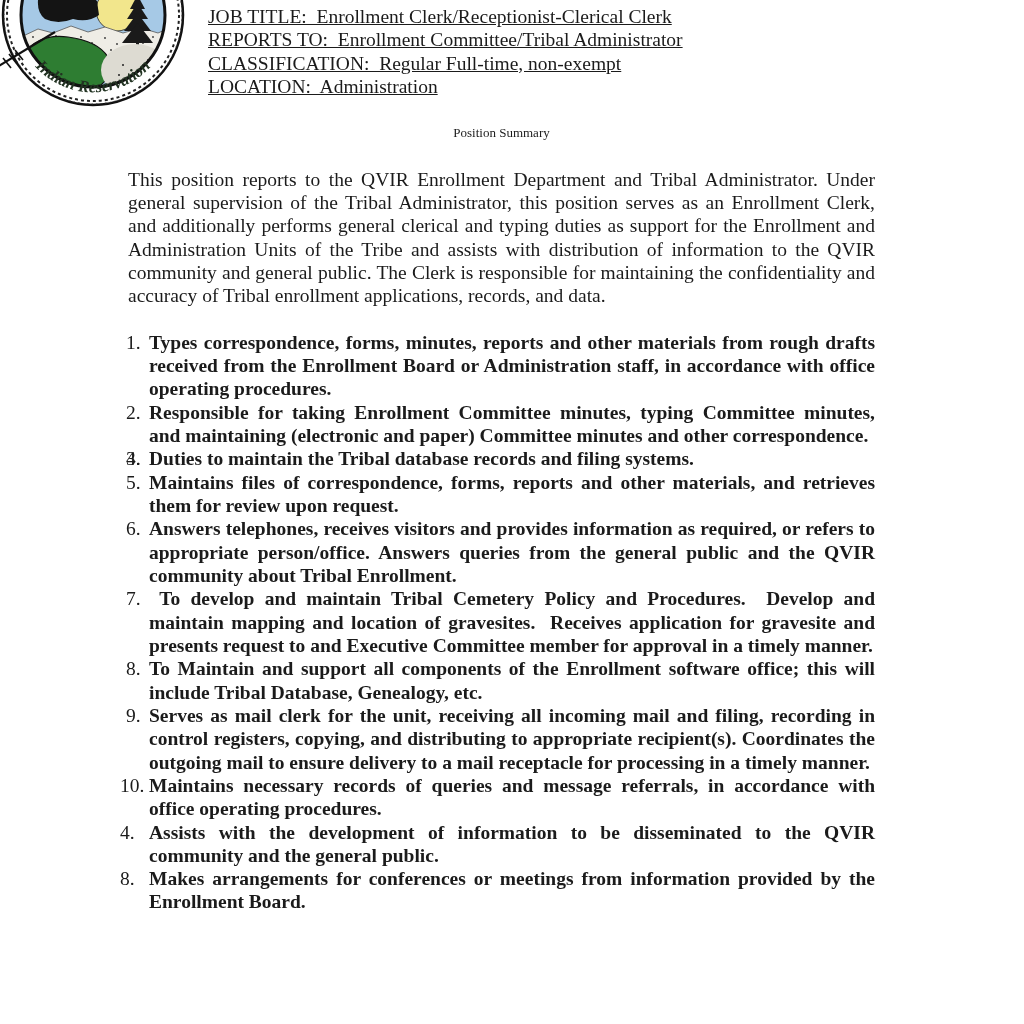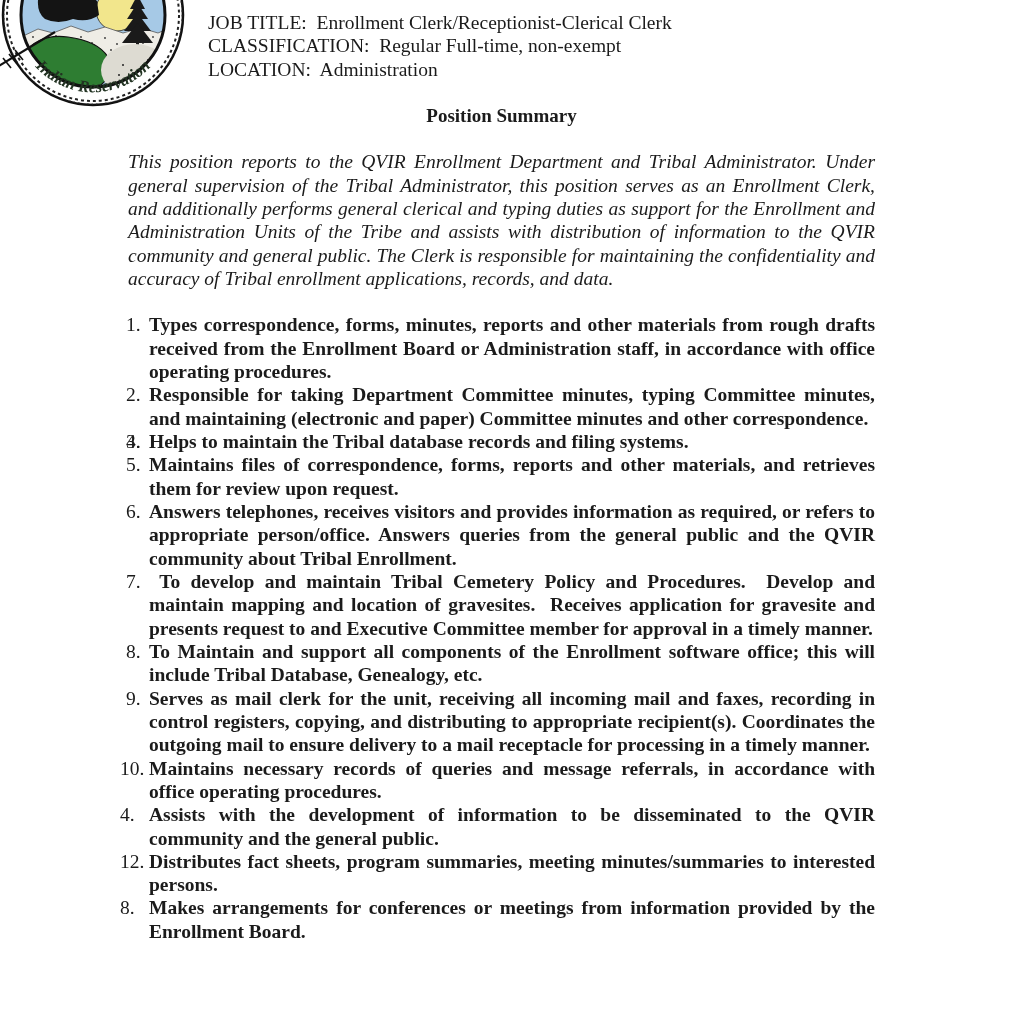--- a/index.html
+++ b/index.html
@@ -15,34 +15,34 @@
     line-height: 23.33px;
   }
   .logo {
     position: absolute;
     left: -7px;
     top: -85px;
     width: 200px;
     height: 200px;
   }
   .job-header {
-    margin: 11px 0 0 208px;
+    margin: 5px 0 0 208px;
+    text-decoration: underline;
   }
   .job-line { white-space: pre-wrap; }
   .heading {
     margin: 23px 149px 0 128px;
-    font-weight: bold;
+    font-weight: normal;
     text-align: center;
-    font-size: 19px;
+    font-size: 13px;
   }
   .summary {
     margin: 23px 149px 12px 128px;
     text-align: justify;
     white-space: pre-wrap;
-    font-style: italic;
   }
   ol.duties-list {
     list-style: none;
     margin: 23px 149px 0 127px;
     padding: 0;
   }
   ol.duties-list li {
     position: relative;
     padding-left: 22px;
     text-align: justify;
@@ -135,36 +135,36 @@
     <g stroke="#111111" stroke-width="2.2" fill="none">
       <line x1="4" y1="152" x2="62" y2="117"></line>
       <line x1="10" y1="143" x2="18" y2="153" stroke-width="1.6"></line>
       <line x1="16" y1="139" x2="24" y2="149" stroke-width="1.6"></line>
       <line x1="22" y1="135" x2="30" y2="145" stroke-width="1.6"></line>
     </g>
   </svg>
 
   <div class="job-header">
     <div class="job-line">JOB TITLE:  Enrollment Clerk/Receptionist-Clerical Clerk</div>
+    <div class="job-line">REPORTS TO:  Enrollment Committee/Tribal Administrator</div>
     <div class="job-line">CLASSIFICATION:  Regular Full-time, non-exempt</div>
     <div class="job-line">LOCATION:  Administration</div>
   </div>
 
   <div class="heading">Position Summary</div>
   <p class="summary">This position reports to the QVIR Enrollment Department and Tribal Administrator. Under general supervision of the Tribal Administrator, this position serves as an Enrollment Clerk, and additionally performs general clerical and typing duties as support for the Enrollment and Administration Units of the Tribe and assists with distribution of information to the QVIR community and general public. The Clerk is responsible for maintaining the confidentiality and accuracy of Tribal enrollment applications, records, and data.</p>
 
   <ol class="duties-list">
     <li><span class="duty-num">1.</span><span class="duty-text">Types correspondence, forms, minutes, reports and other materials from rough drafts received from the Enrollment Board or Administration staff, in accordance with office operating procedures.</span></li>
-    <li><span class="duty-num">2.</span><span class="duty-text">Responsible for taking Department Committee minutes, typing Committee minutes, and maintaining (electronic and paper) Committee minutes and other correspondence.</span></li>
+    <li><span class="duty-num">2.</span><span class="duty-text">Responsible for taking Enrollment Committee minutes, typing Committee minutes, and maintaining (electronic and paper) Committee minutes and other correspondence.</span></li>
     <li><span class="duty-num">3.</span></li>
-    <li><span class="duty-num">4.</span><span class="duty-text">Helps to maintain the Tribal database records and filing systems.</span></li>
+    <li><span class="duty-num">4.</span><span class="duty-text">Duties to maintain the Tribal database records and filing systems.</span></li>
     <li><span class="duty-num">5.</span><span class="duty-text">Maintains files of correspondence, forms, reports and other materials, and retrieves them for review upon request.</span></li>
     <li><span class="duty-num">6.</span><span class="duty-text">Answers telephones, receives visitors and provides information as required, or refers to appropriate person/office. Answers queries from the general public and the QVIR community about Tribal Enrollment.</span></li>
     <li><span class="duty-num">7.</span><span class="duty-text"> To develop and maintain Tribal Cemetery Policy and Procedures.  Develop and maintain mapping and location of gravesites.  Receives application for gravesite and presents request to and Executive Committee member for approval in a timely manner.</span></li>
     <li><span class="duty-num">8.</span><span class="duty-text">To Maintain and support all components of the Enrollment software office; this will include Tribal Database, Genealogy, etc.</span></li>
-    <li><span class="duty-num">9.</span><span class="duty-text">Serves as mail clerk for the unit, receiving all incoming mail and faxes, recording in control registers, copying, and distributing to appropriate recipient(s). Coordinates the outgoing mail to ensure delivery to a mail receptacle for processing in a timely manner.</span></li>
+    <li><span class="duty-num">9.</span><span class="duty-text">Serves as mail clerk for the unit, receiving all incoming mail and filing, recording in control registers, copying, and distributing to appropriate recipient(s). Coordinates the outgoing mail to ensure delivery to a mail receptacle for processing in a timely manner.</span></li>
     <li class="two-digit"><span class="duty-num">10.</span><span class="duty-text">Maintains necessary records of queries and message referrals, in accordance with office operating procedures.</span></li>
     <li class="two-digit"><span class="duty-num">4.</span><span class="duty-text">Assists with the development of information to be disseminated to the QVIR community and the general public.</span></li>
-    <li class="two-digit"><span class="duty-num">12.</span><span class="duty-text">Distributes fact sheets, program summaries, meeting minutes/summaries to interested persons.</span></li>
     <li class="two-digit"><span class="duty-num">8.</span><span class="duty-text">Makes arrangements for conferences or meetings from information provided by the Enrollment Board.</span></li>
   </ol>
 
 </div>
 
 </body></html>

